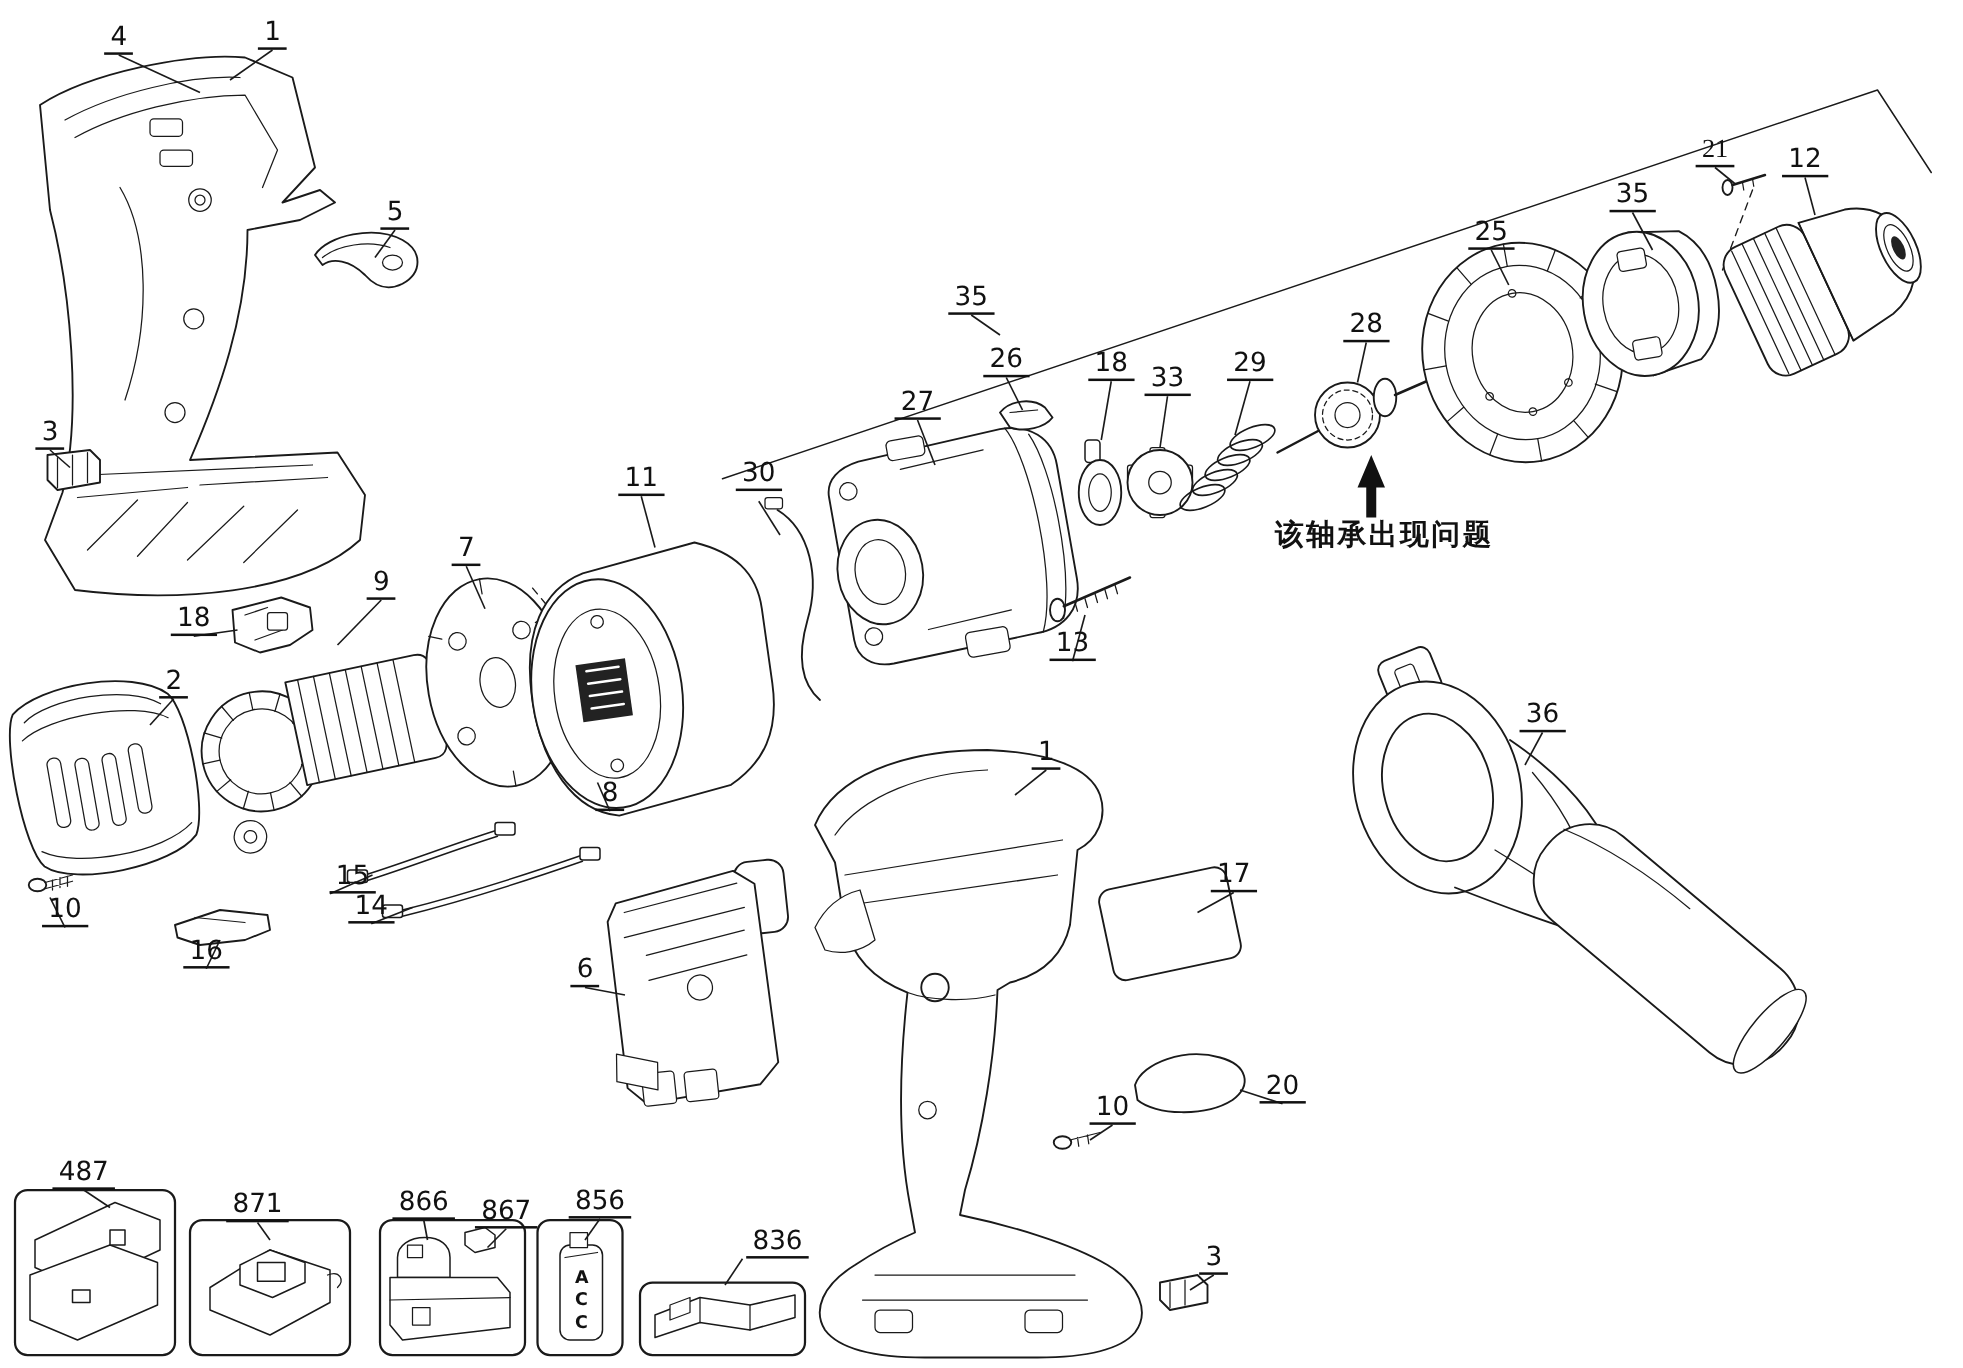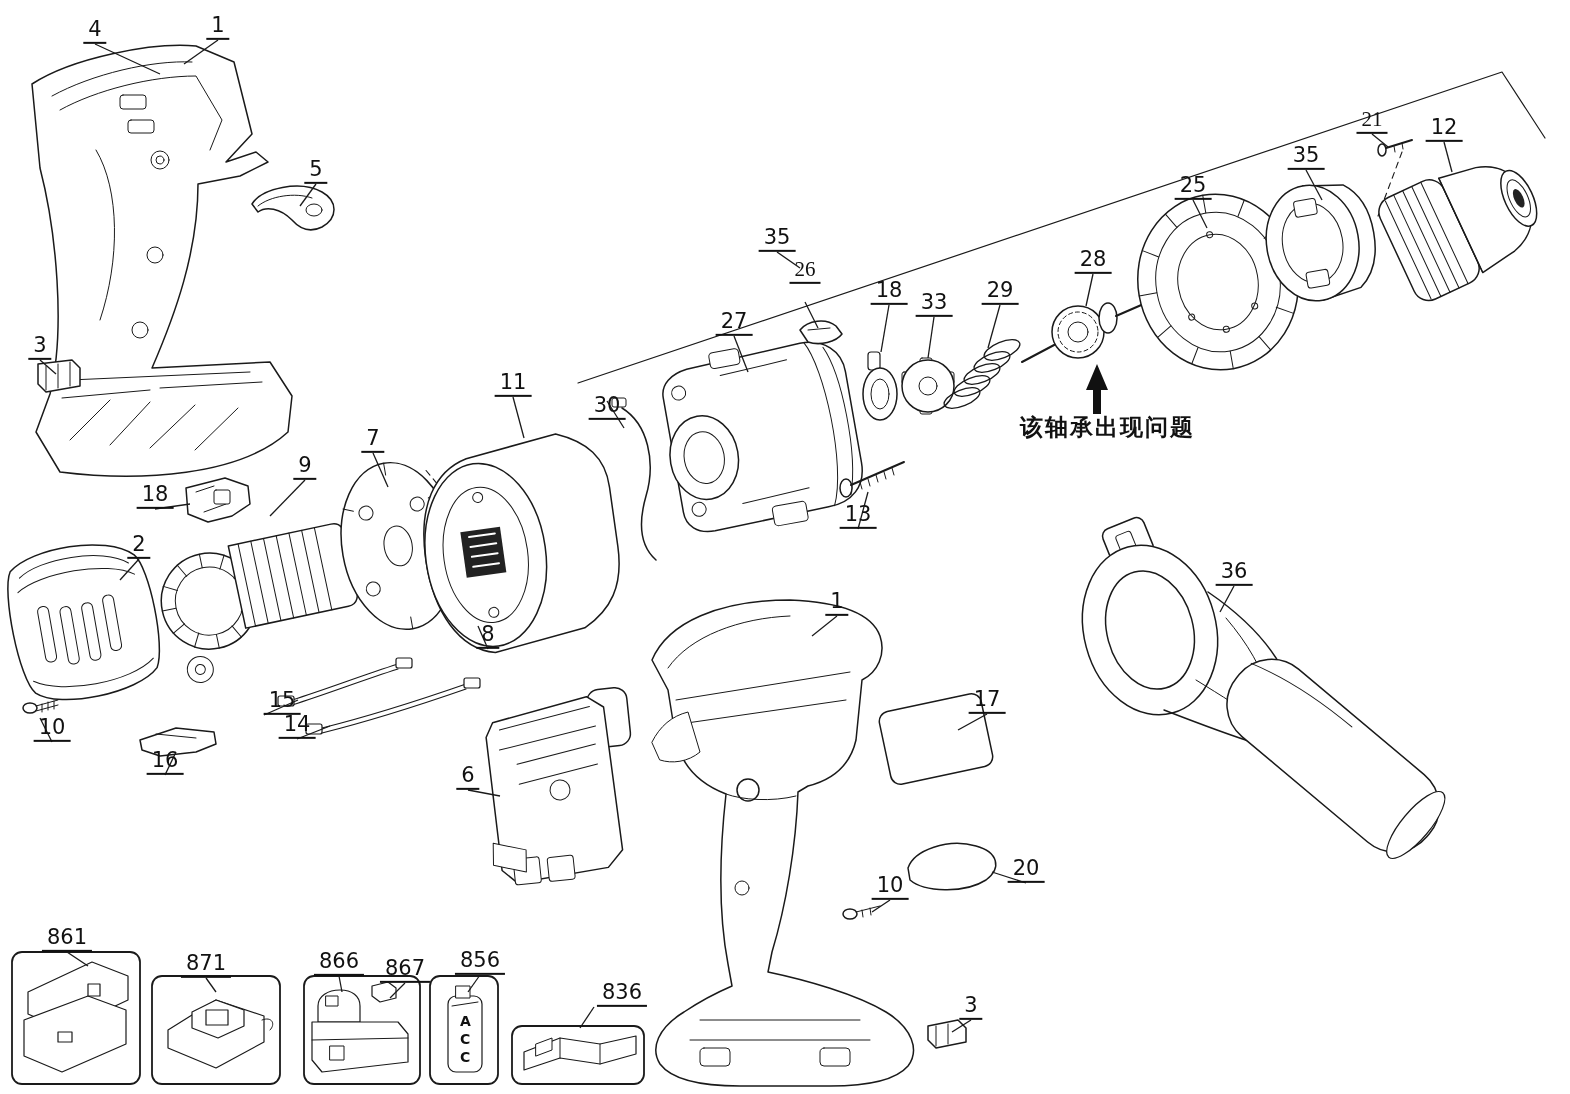--- a/index.html
+++ b/index.html
@@ -383,23 +383,23 @@
   <div id="callout-layer">
       <div class="callout" style="left: 95px; top: 44px;">4</div>
       <div class="callout" style="left: 218px; top: 40px;">1</div>
       <div class="callout" style="left: 316px; top: 184px;">5</div>
       <div class="callout" style="left: 40px; top: 360px;">3</div>
       <div class="callout" style="left: 155px; top: 509px;">18</div>
       <div class="callout" style="left: 305px; top: 480px;">9</div>
       <div class="callout" style="left: 139px; top: 559px;">2</div>
       <div class="callout" style="left: 373px; top: 453px;">7</div>
       <div class="callout" style="left: 513px; top: 397px;">11</div>
-      <div class="callout" style="left: 607px; top: 420px;">30</div>
+      <div class="callout" style="left: 607px; top: 393px;">30</div>
       <div class="callout" style="left: 734px; top: 336px;">27</div>
-      <div class="callout" style="left: 805px; top: 284px; font-family: Liberation Serif, serif;">26</div>
+      <div class="callout" style="left: 805px; top: 302px;">26</div>
       <div class="callout" style="left: 777px; top: 252px;">35</div>
       <div class="callout" style="left: 889px; top: 305px;">18</div>
       <div class="callout" style="left: 934px; top: 317px;">33</div>
       <div class="callout" style="left: 1000px; top: 305px;">29</div>
       <div class="callout" style="left: 1093px; top: 274px;">28</div>
       <div class="callout" style="left: 1193px; top: 200px;">25</div>
       <div class="callout" style="left: 1306px; top: 170px;">35</div>
       <div class="callout" style="left: 1372px; top: 134px; font-family: Liberation Serif, serif;">21</div>
       <div class="callout" style="left: 1444px; top: 142px;">12</div>
       <div class="callout" style="left: 858px; top: 529px;">13</div>
@@ -407,21 +407,21 @@
       <div class="callout" style="left: 837px; top: 616px;">1</div>
       <div class="callout" style="left: 488px; top: 649px;">8</div>
       <div class="callout" style="left: 987px; top: 714px;">17</div>
       <div class="callout" style="left: 264px; top: 715px; margin-left: 18px;">15</div>
       <div class="callout" style="left: 297px; top: 739px;">14</div>
       <div class="callout" style="left: 52px; top: 742px;">10</div>
       <div class="callout" style="left: 165px; top: 775px;">16</div>
       <div class="callout" style="left: 468px; top: 790px;">6</div>
       <div class="callout" style="left: 1026px; top: 883px;">20</div>
       <div class="callout" style="left: 890px; top: 900px;">10</div>
-      <div class="callout" style="left: 67px; top: 952px;">861</div>
+      <div class="callout" style="left: 67px; top: 952px;">487</div>
       <div class="callout" style="left: 206px; top: 978px;">871</div>
       <div class="callout" style="left: 339px; top: 976px;">866</div>
       <div class="callout" style="left: 405px; top: 983px;">867</div>
       <div class="callout" style="left: 480px; top: 975px;">856</div>
       <div class="callout" style="left: 594px; top: 1007px; margin-left: 28px;">836</div>
       <div class="callout" style="left: 971px; top: 1020px;">3</div>
     </div>
 
   <div id="annotation">该轴承出现问题</div>
 

